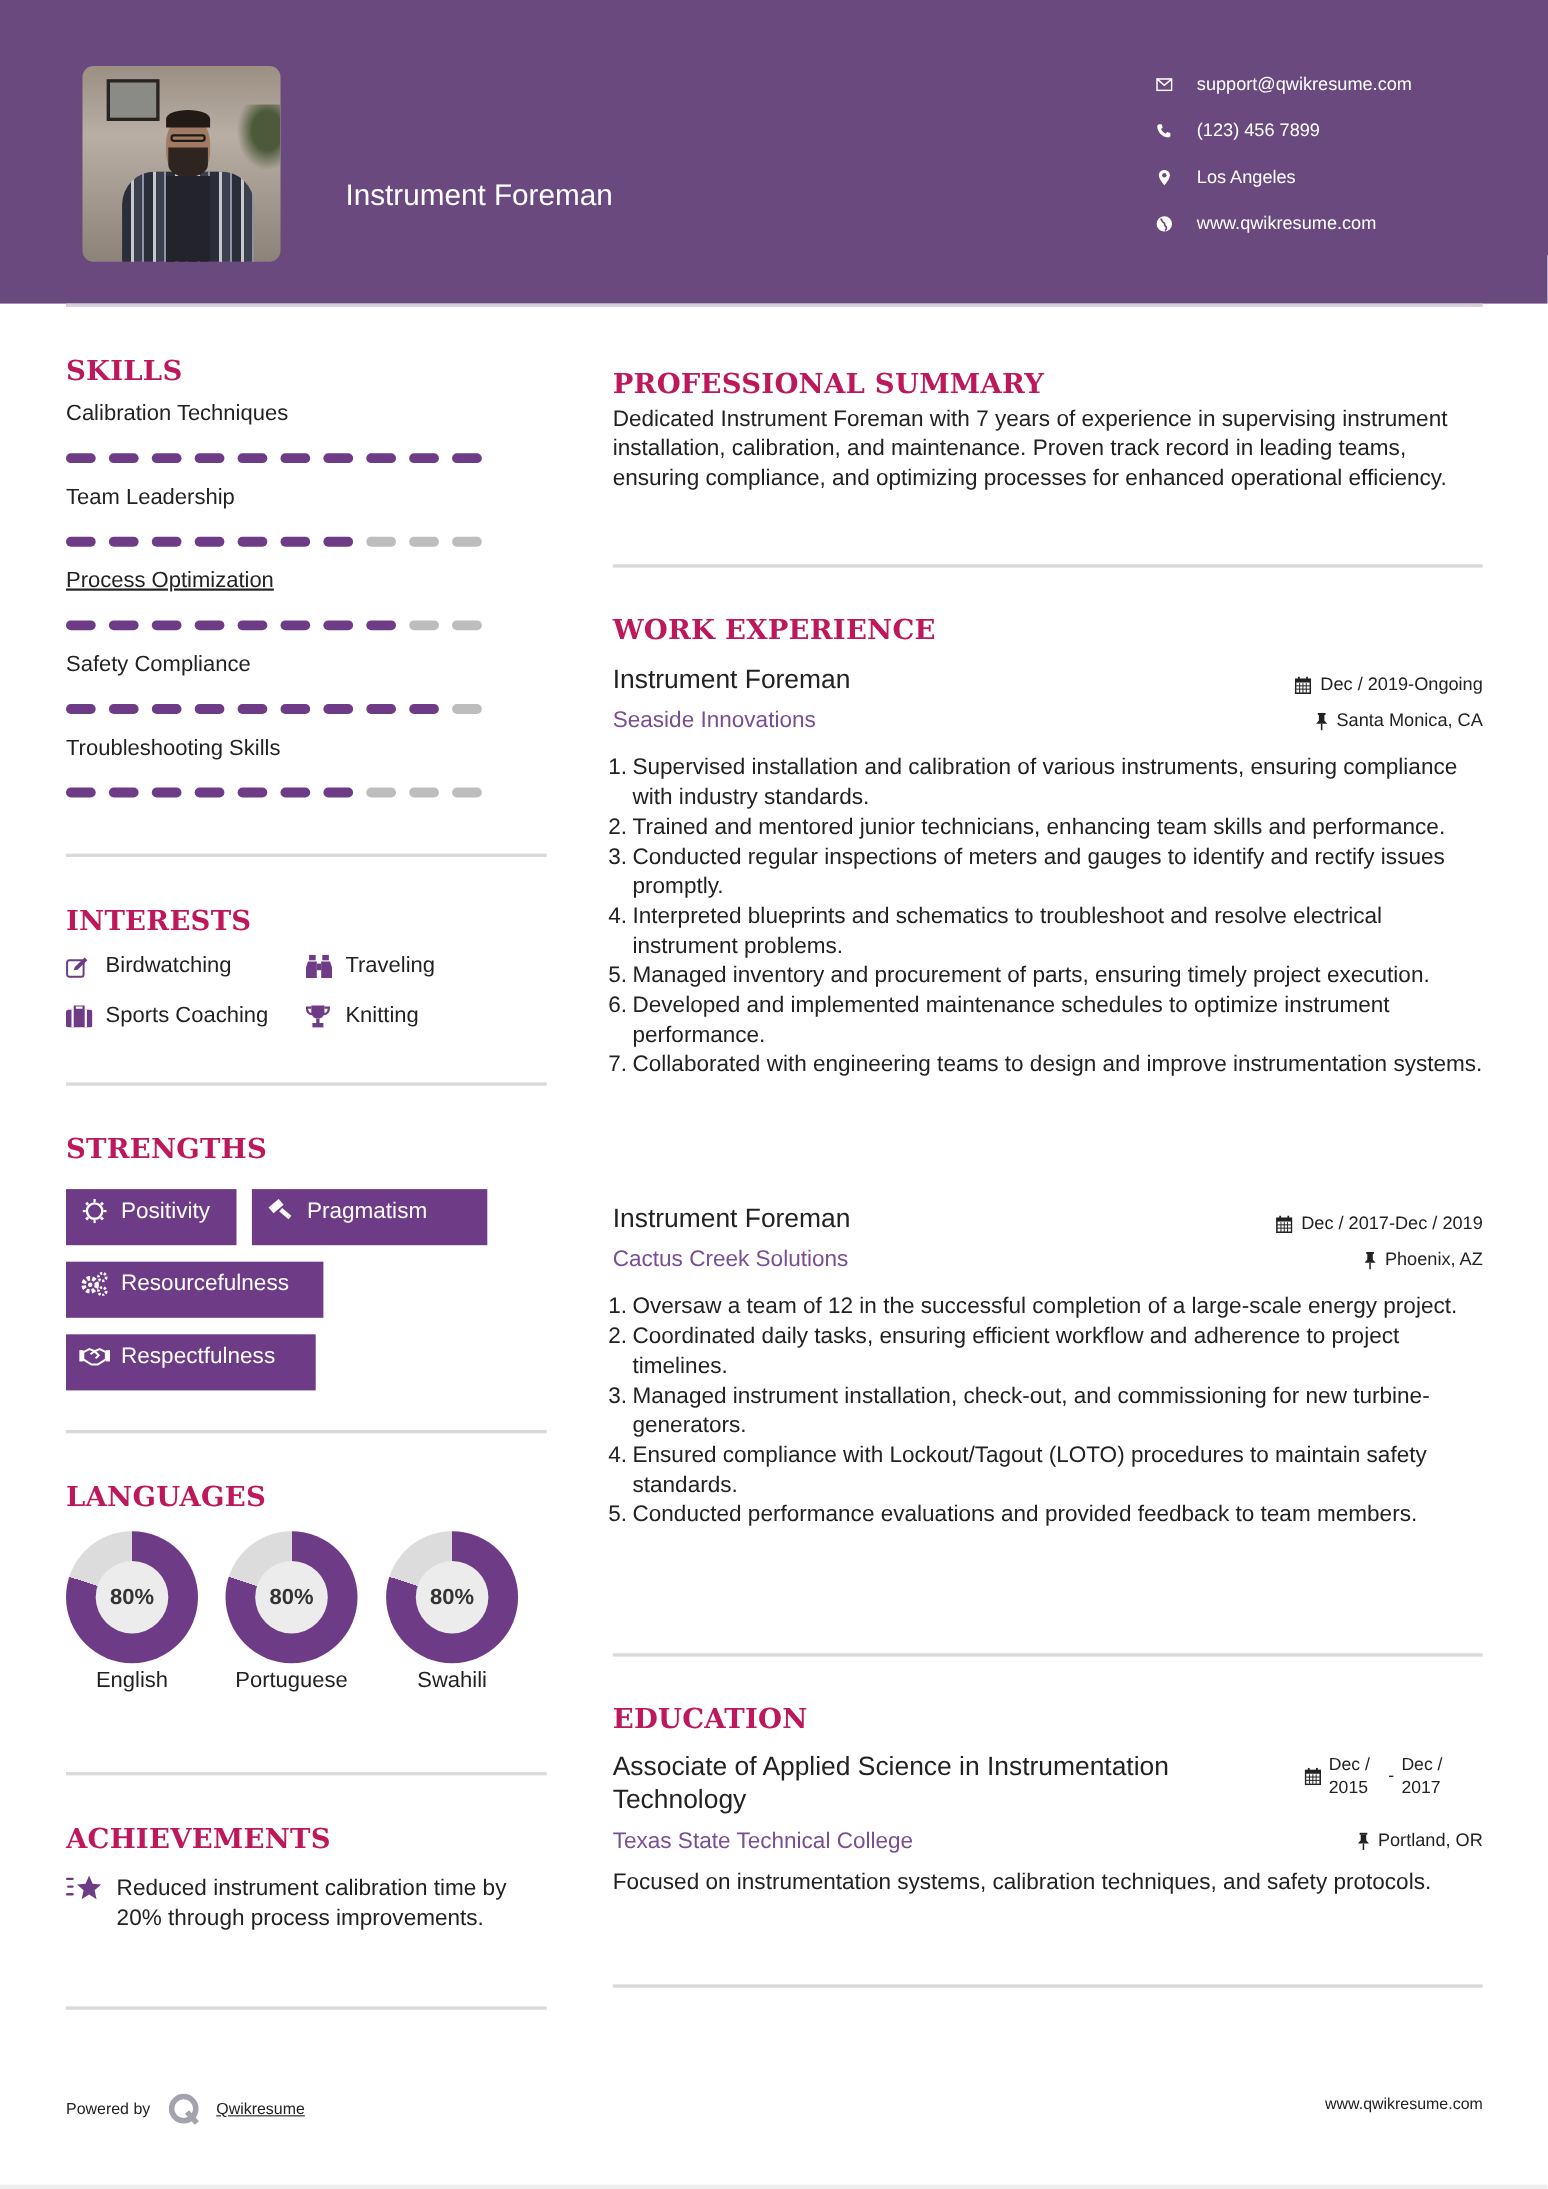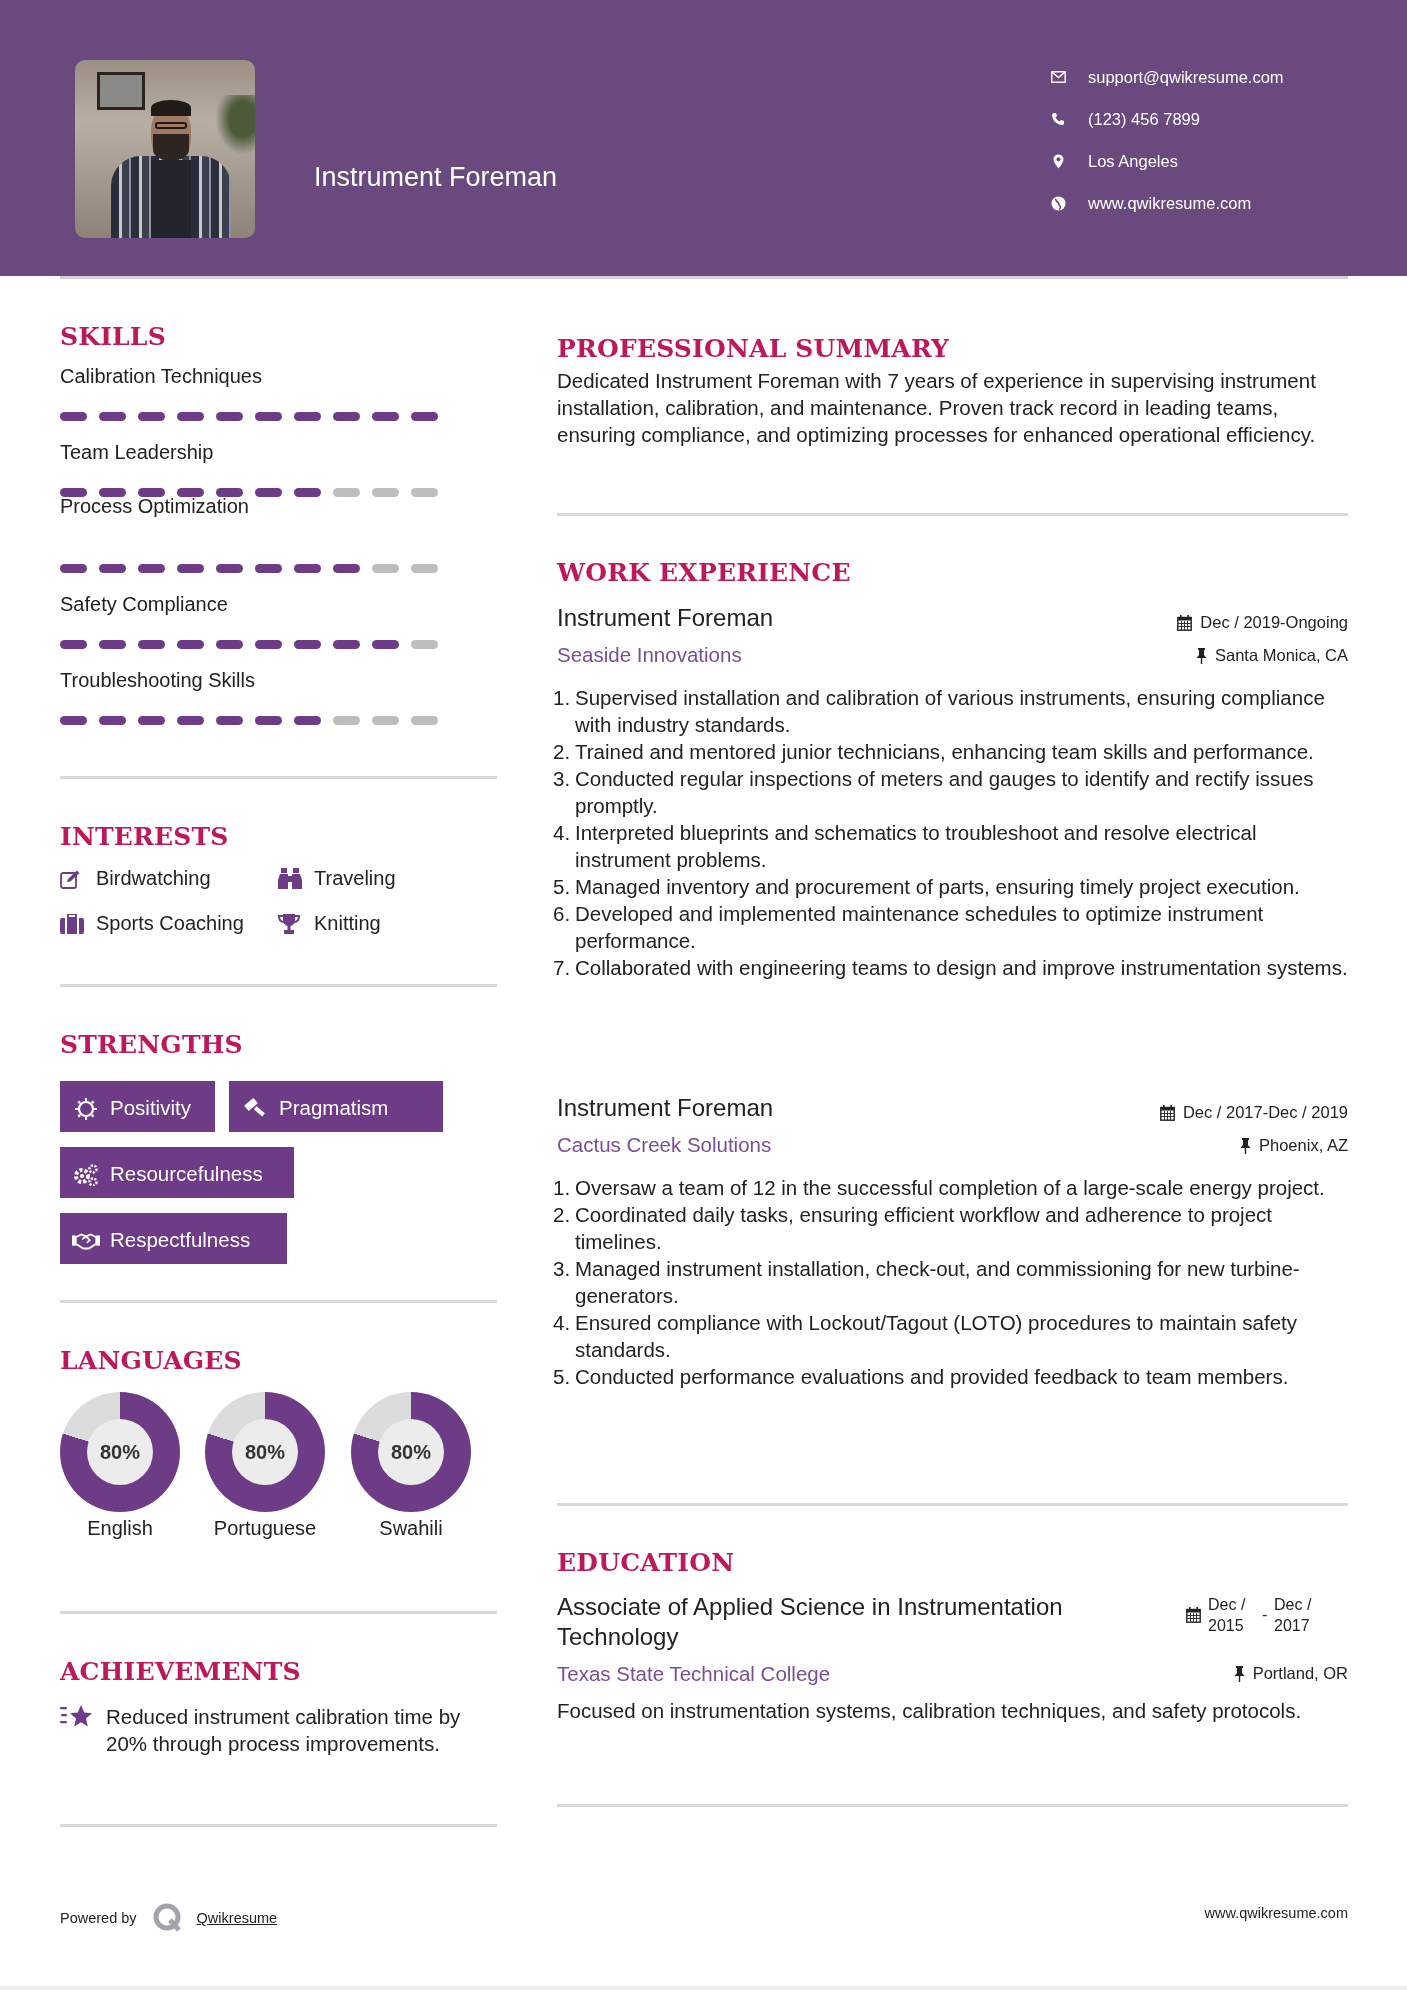--- a/index.html
+++ b/index.html
@@ -36,21 +36,21 @@
   
   .left { position: absolute; left: 60px; top: 0; width: 437px; }
   .skill-name { position: absolute; font-size: 20px; color: #222; }
   .dots { position: absolute; display: flex; }
   .dot { width: 27px; height: 9px; border-radius: 5px; margin-right: 12px; background: #6e3b86; }
   .dot.off { background: #bdbdbd; }
 
   .interest { position: absolute; display: flex; align-items: center; font-size: 20px; color: #222; }
   .interest .ic { width: 24px; height: 22px; margin-right: 12px; display: flex; align-items: center; }
 
-  .chip { position: absolute; height: 51px; background: #6e3b86; color: #fff; display: flex; align-items: flex-end;
+  .chip { position: absolute; height: 51px; background: #6e3b86; color: #fff; display: flex; align-items: center;
           padding: 0 16px 12px 12px; font-size: 20.5px; }
   .chip .ic { width: 28px; height: 22px; margin-right: 10px; display: flex; align-items: center; justify-content: center; }
 
   .lang { position: absolute; width: 120px; text-align: center; }
   .ring { width: 120px; height: 120px; border-radius: 50%; position: relative; }
   .ring .inner { position: absolute; left: 27px; top: 27px; width: 66px; height: 66px; border-radius: 50%; background: #ececec;
                  display: flex; align-items: center; justify-content: center; font-weight: bold; font-size: 20px; color: #333; }
   .lang-label { font-size: 20px; color: #222; margin-top: 2px; line-height: 28px; width: 120px; word-break: break-all; padding: 0 8px; }
 
   .achv { position: absolute; display: flex; }
@@ -152,21 +152,21 @@
         <span class="dot"></span>
         <span class="dot"></span>
         <span class="dot"></span>
         <span class="dot"></span>
         <span class="dot"></span>
         <span class="dot"></span>
         <span class="dot off"></span>
         <span class="dot off"></span>
         <span class="dot off"></span>
       </div>
-      <div class="skill-name" style="left: 0px; top: 495px;">Process Optimization</div>
+      <div class="skill-name" style="left: 0px; top: 517px; text-decoration: underline;">Process Optimization</div>
       <div class="dots" style="left: 0px; top: 564px;">
         <span class="dot"></span>
         <span class="dot"></span>
         <span class="dot"></span>
         <span class="dot"></span>
         <span class="dot"></span>
         <span class="dot"></span>
         <span class="dot"></span>
         <span class="dot"></span>
         <span class="dot off"></span>

